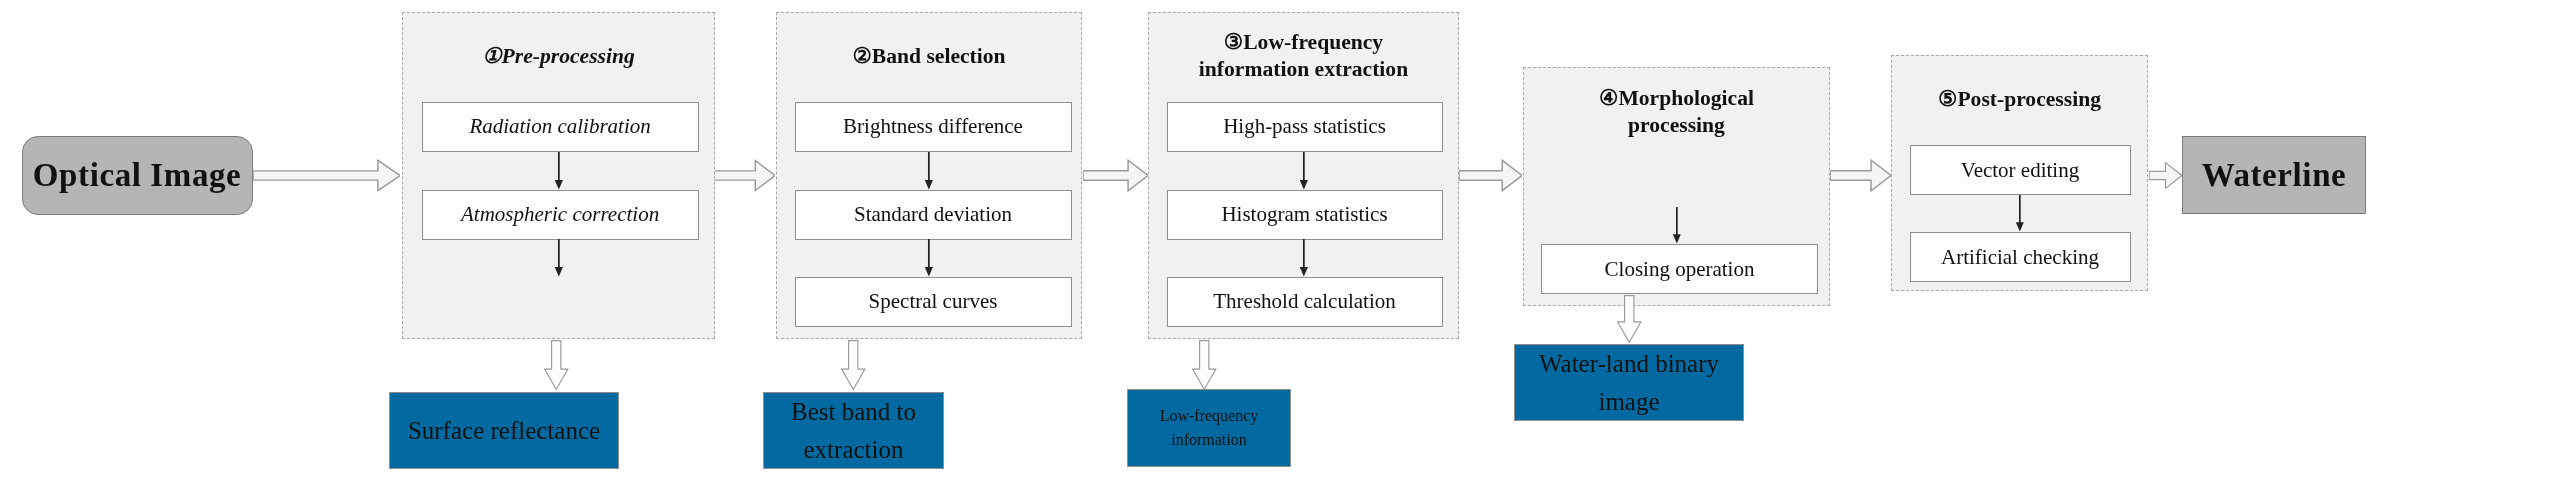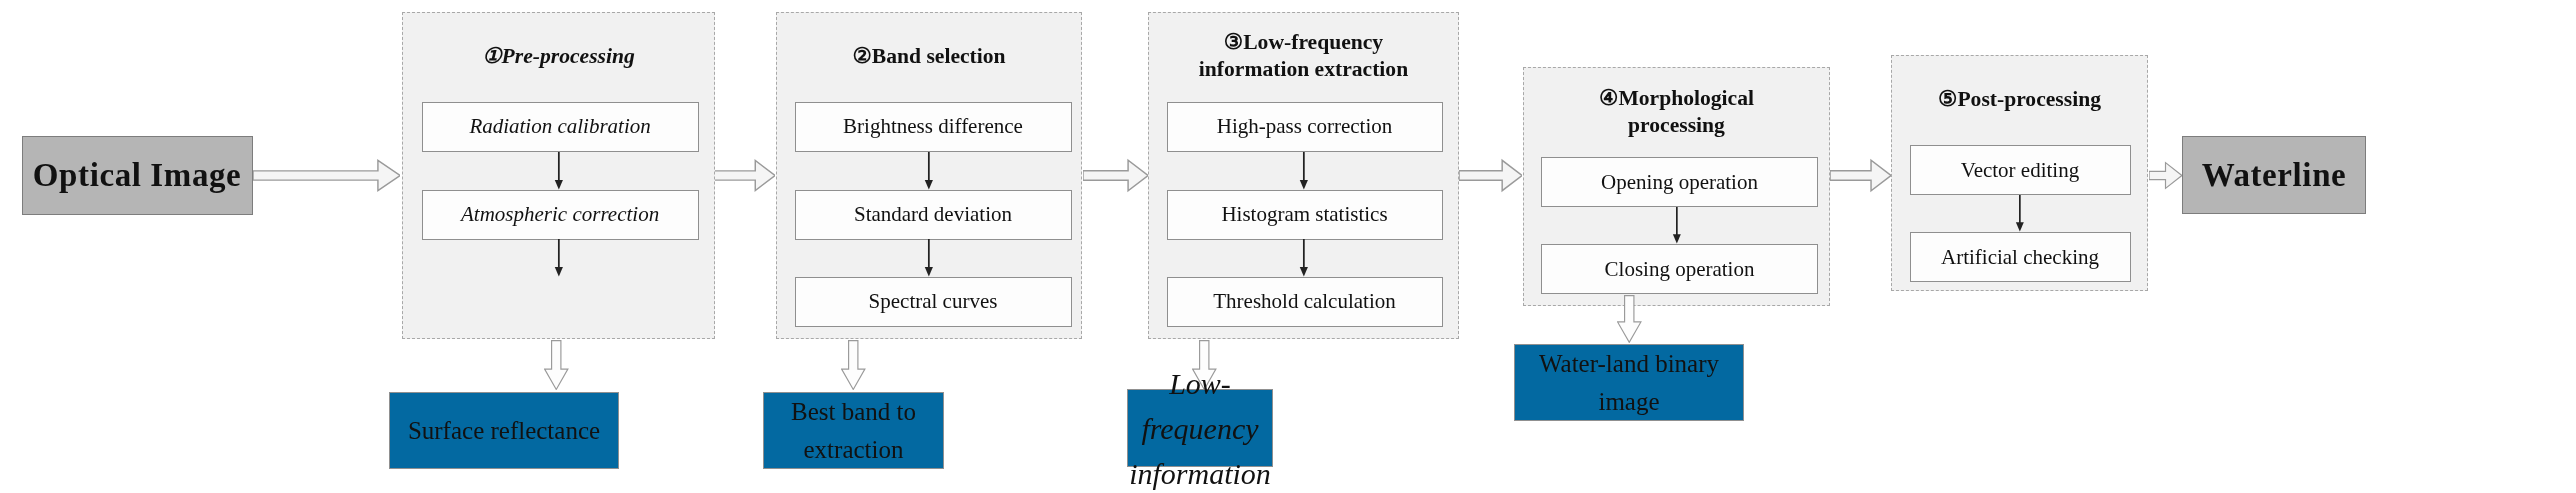--- a/index.html
+++ b/index.html
@@ -12,21 +12,21 @@
   }
   
   .endpoint{
     position:absolute;
     background:#b5b5b5;
     border:1.7px solid #7d7d7d;
     display:flex;align-items:center;justify-content:center;
     font-weight:bold;font-size:33px;letter-spacing:0.6px;
     box-sizing:border-box;
   }
-  .ep-in{left:21.6px;top:136px;width:231px;height:79px;}
+  .ep-in{left:21.6px;top:136px;width:231px;height:79px;border-radius:16px;}
   .ep-out{left:2182px;top:136px;width:184px;height:78px;}
 
   
   .panel{
     position:absolute;
     background:#f1f1f1;
     border:1.2px dashed #a8a8a8;
     box-sizing:border-box;
   }
   .p1{left:402px;top:11.7px;width:313px;height:327px;font-style:italic;}
@@ -69,21 +69,21 @@
   .outbox{
     position:absolute;
     background:#0369a1;
     border:1.2px solid #909090;
     display:flex;align-items:center;justify-content:center;
     font-size:25px;line-height:1.5;text-align:center;
     box-sizing:border-box;
   }
   .o1{left:389px;top:392px;width:230px;height:77px;}
   .o2{left:763px;top:392px;width:181px;height:77px;}
-  .o3{left:1127px;top:389px;width:146px;height:78px;font-size:30px;font-style:italic;}
+  .o3{left:1127px;top:389px;width:164px;height:78px;font-size:16px;}
   .o4{left:1514px;top:344px;width:230px;height:77px;}
 
   
   .harrow,.darrow{position:absolute;display:block;}
   .a1{left:253px;top:155px;}
   .a2{left:710px;top:155px;}
   .a3{left:1083px;top:155px;}
   .a4{left:1459px;top:155px;}
   .a5{left:1830px;top:155px;}
   .a6{left:2149px;top:155px;}
@@ -148,38 +148,37 @@
       <line x1="10" y1="0" x2="10" y2="50" stroke="#222" stroke-width="3"></line>
         <polygon points="3,48 17,48 10,64" fill="#222"></polygon>
     </svg>
     <div class="step row3">Spectral curves</div>
   </section>
 
   <section class="panel p3 tall">
     <h2 class="ptitle">
         <span>③Low-frequency information extraction</span>
       </h2>
-    <div class="step row1">High-pass correction</div>
+    <div class="step row1">High-pass statistics</div>
     <svg class="tarrow t1" viewBox="0 0 20 65">
       <line x1="10" y1="0" x2="10" y2="50" stroke="#222" stroke-width="3"></line>
         <polygon points="3,48 17,48 10,64" fill="#222"></polygon>
     </svg>
     <div class="step row2">Histogram statistics</div>
     <svg class="tarrow t2" viewBox="0 0 20 65">
       <line x1="10" y1="0" x2="10" y2="50" stroke="#222" stroke-width="3"></line>
         <polygon points="3,48 17,48 10,64" fill="#222"></polygon>
     </svg>
     <div class="step row3">Threshold calculation</div>
   </section>
 
   <section class="panel p4 short">
     <h2 class="ptitle">
         <span>④Morphological processing</span>
       </h2>
-    <div class="step row1">Opening operation</div>
     <svg class="tarrow t1" viewBox="0 0 20 65">
       <line x1="10" y1="0" x2="10" y2="50" stroke="#222" stroke-width="3"></line>
         <polygon points="3,48 17,48 10,64" fill="#222"></polygon>
     </svg>
     <div class="step row2">Closing operation</div>
   </section>
 
   <section class="panel p5 short">
     <h2 class="ptitle">
         <span>⑤Post-processing</span>

